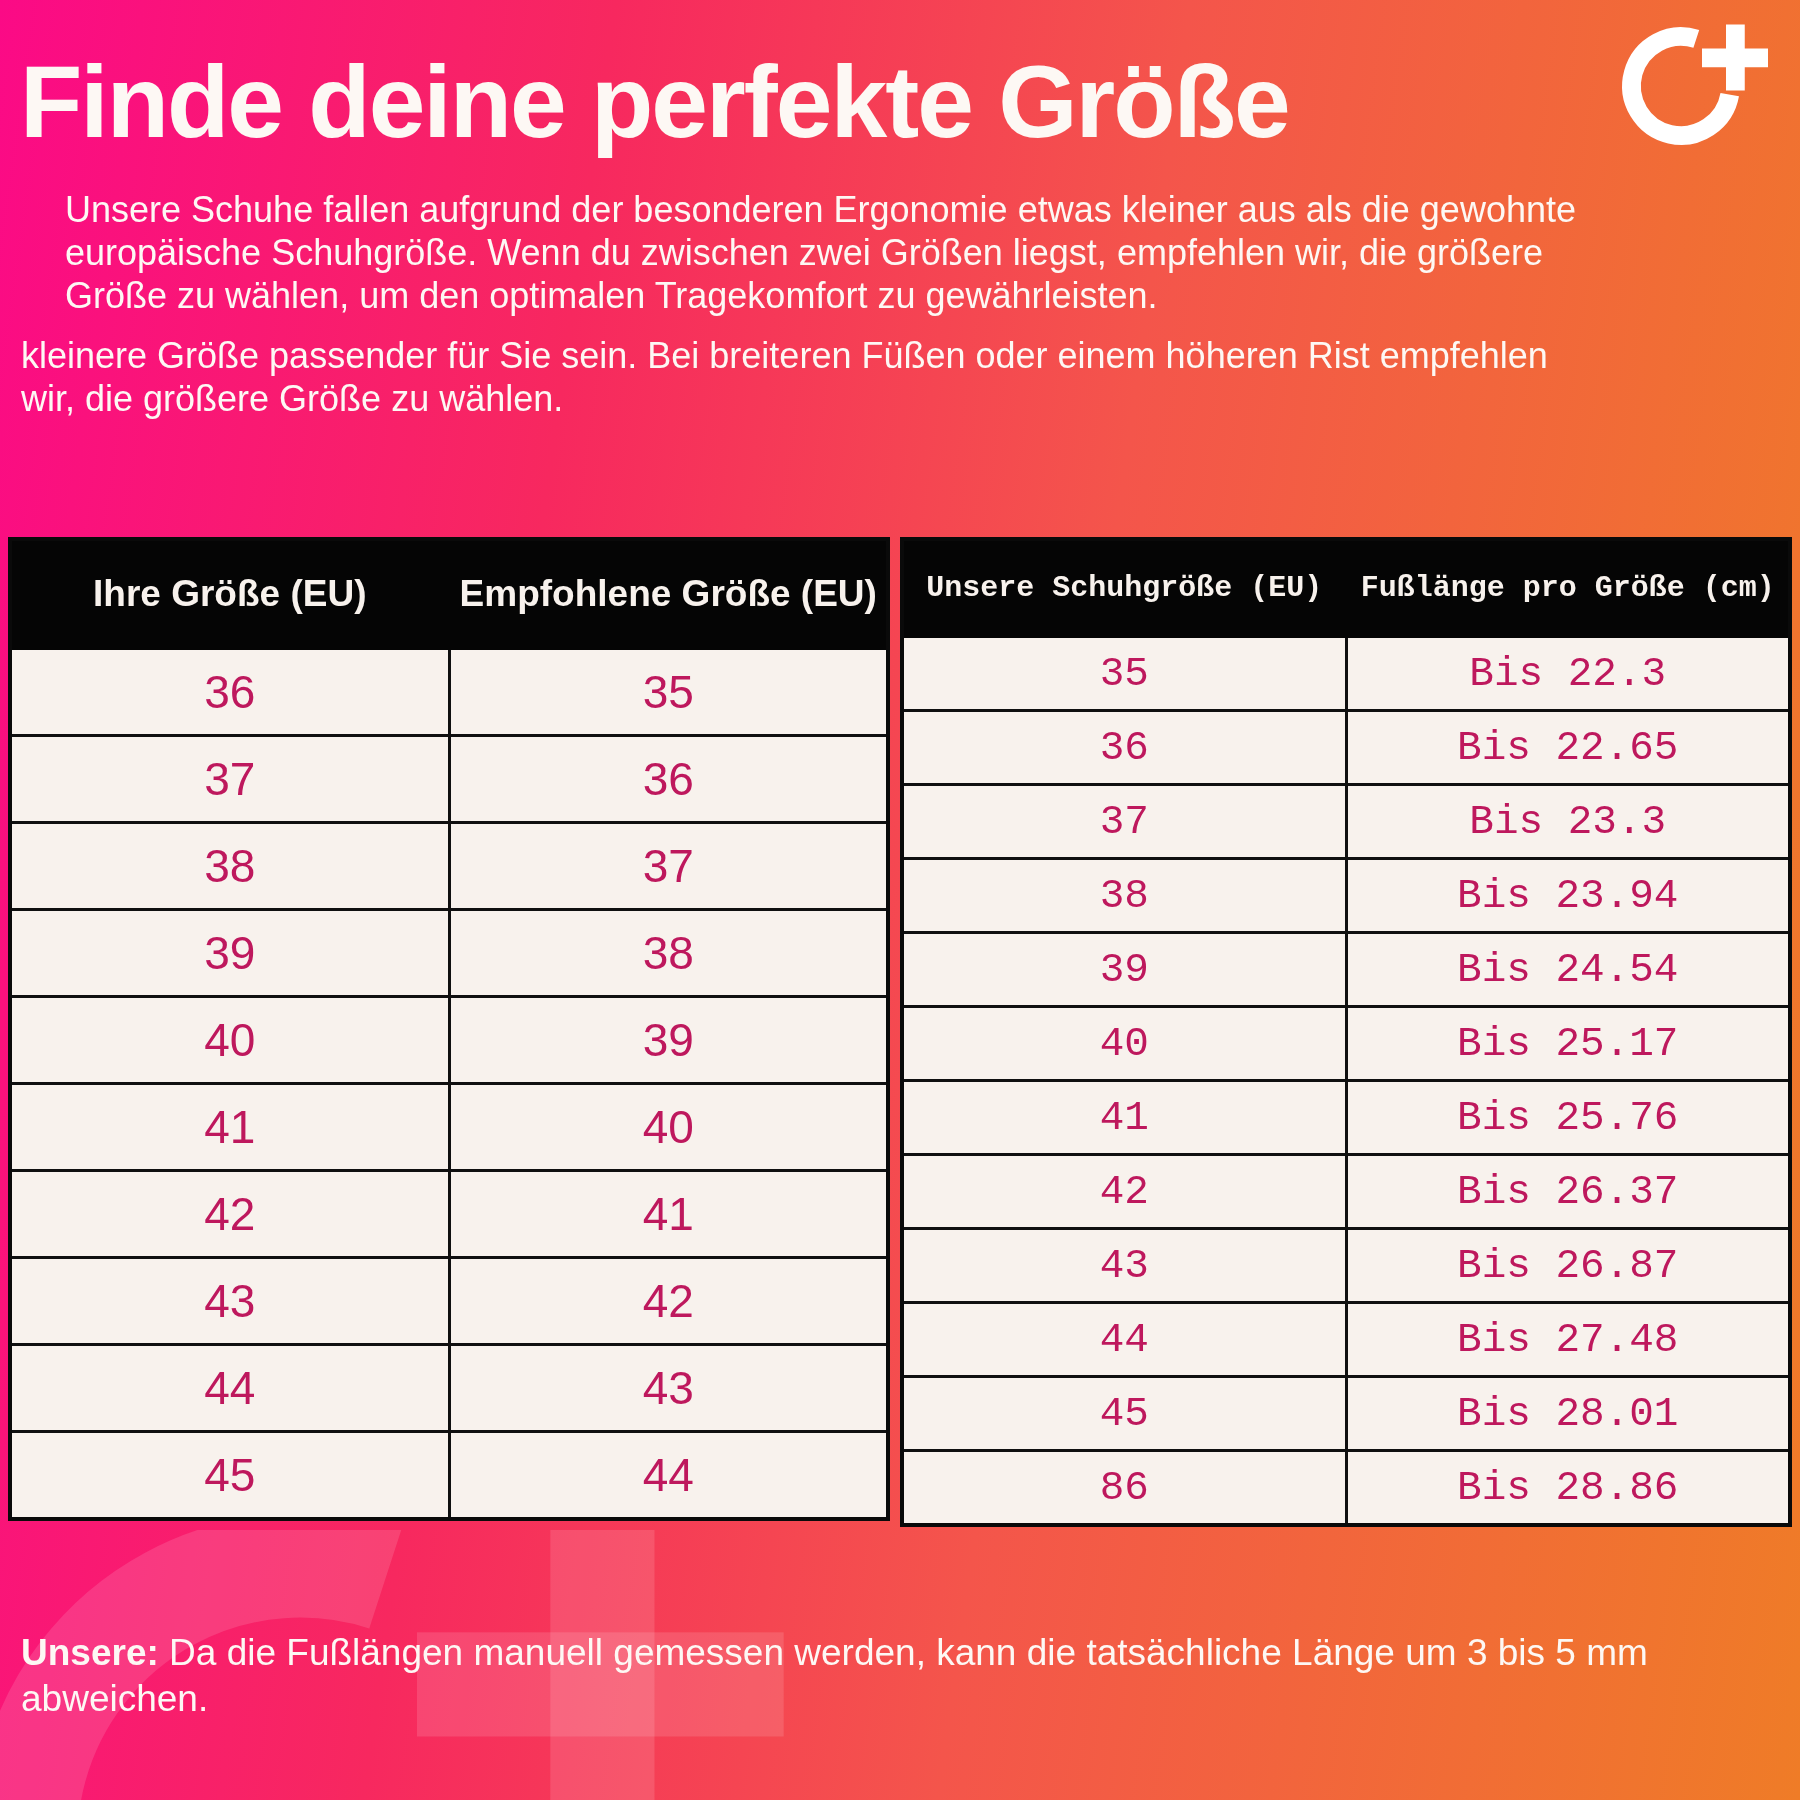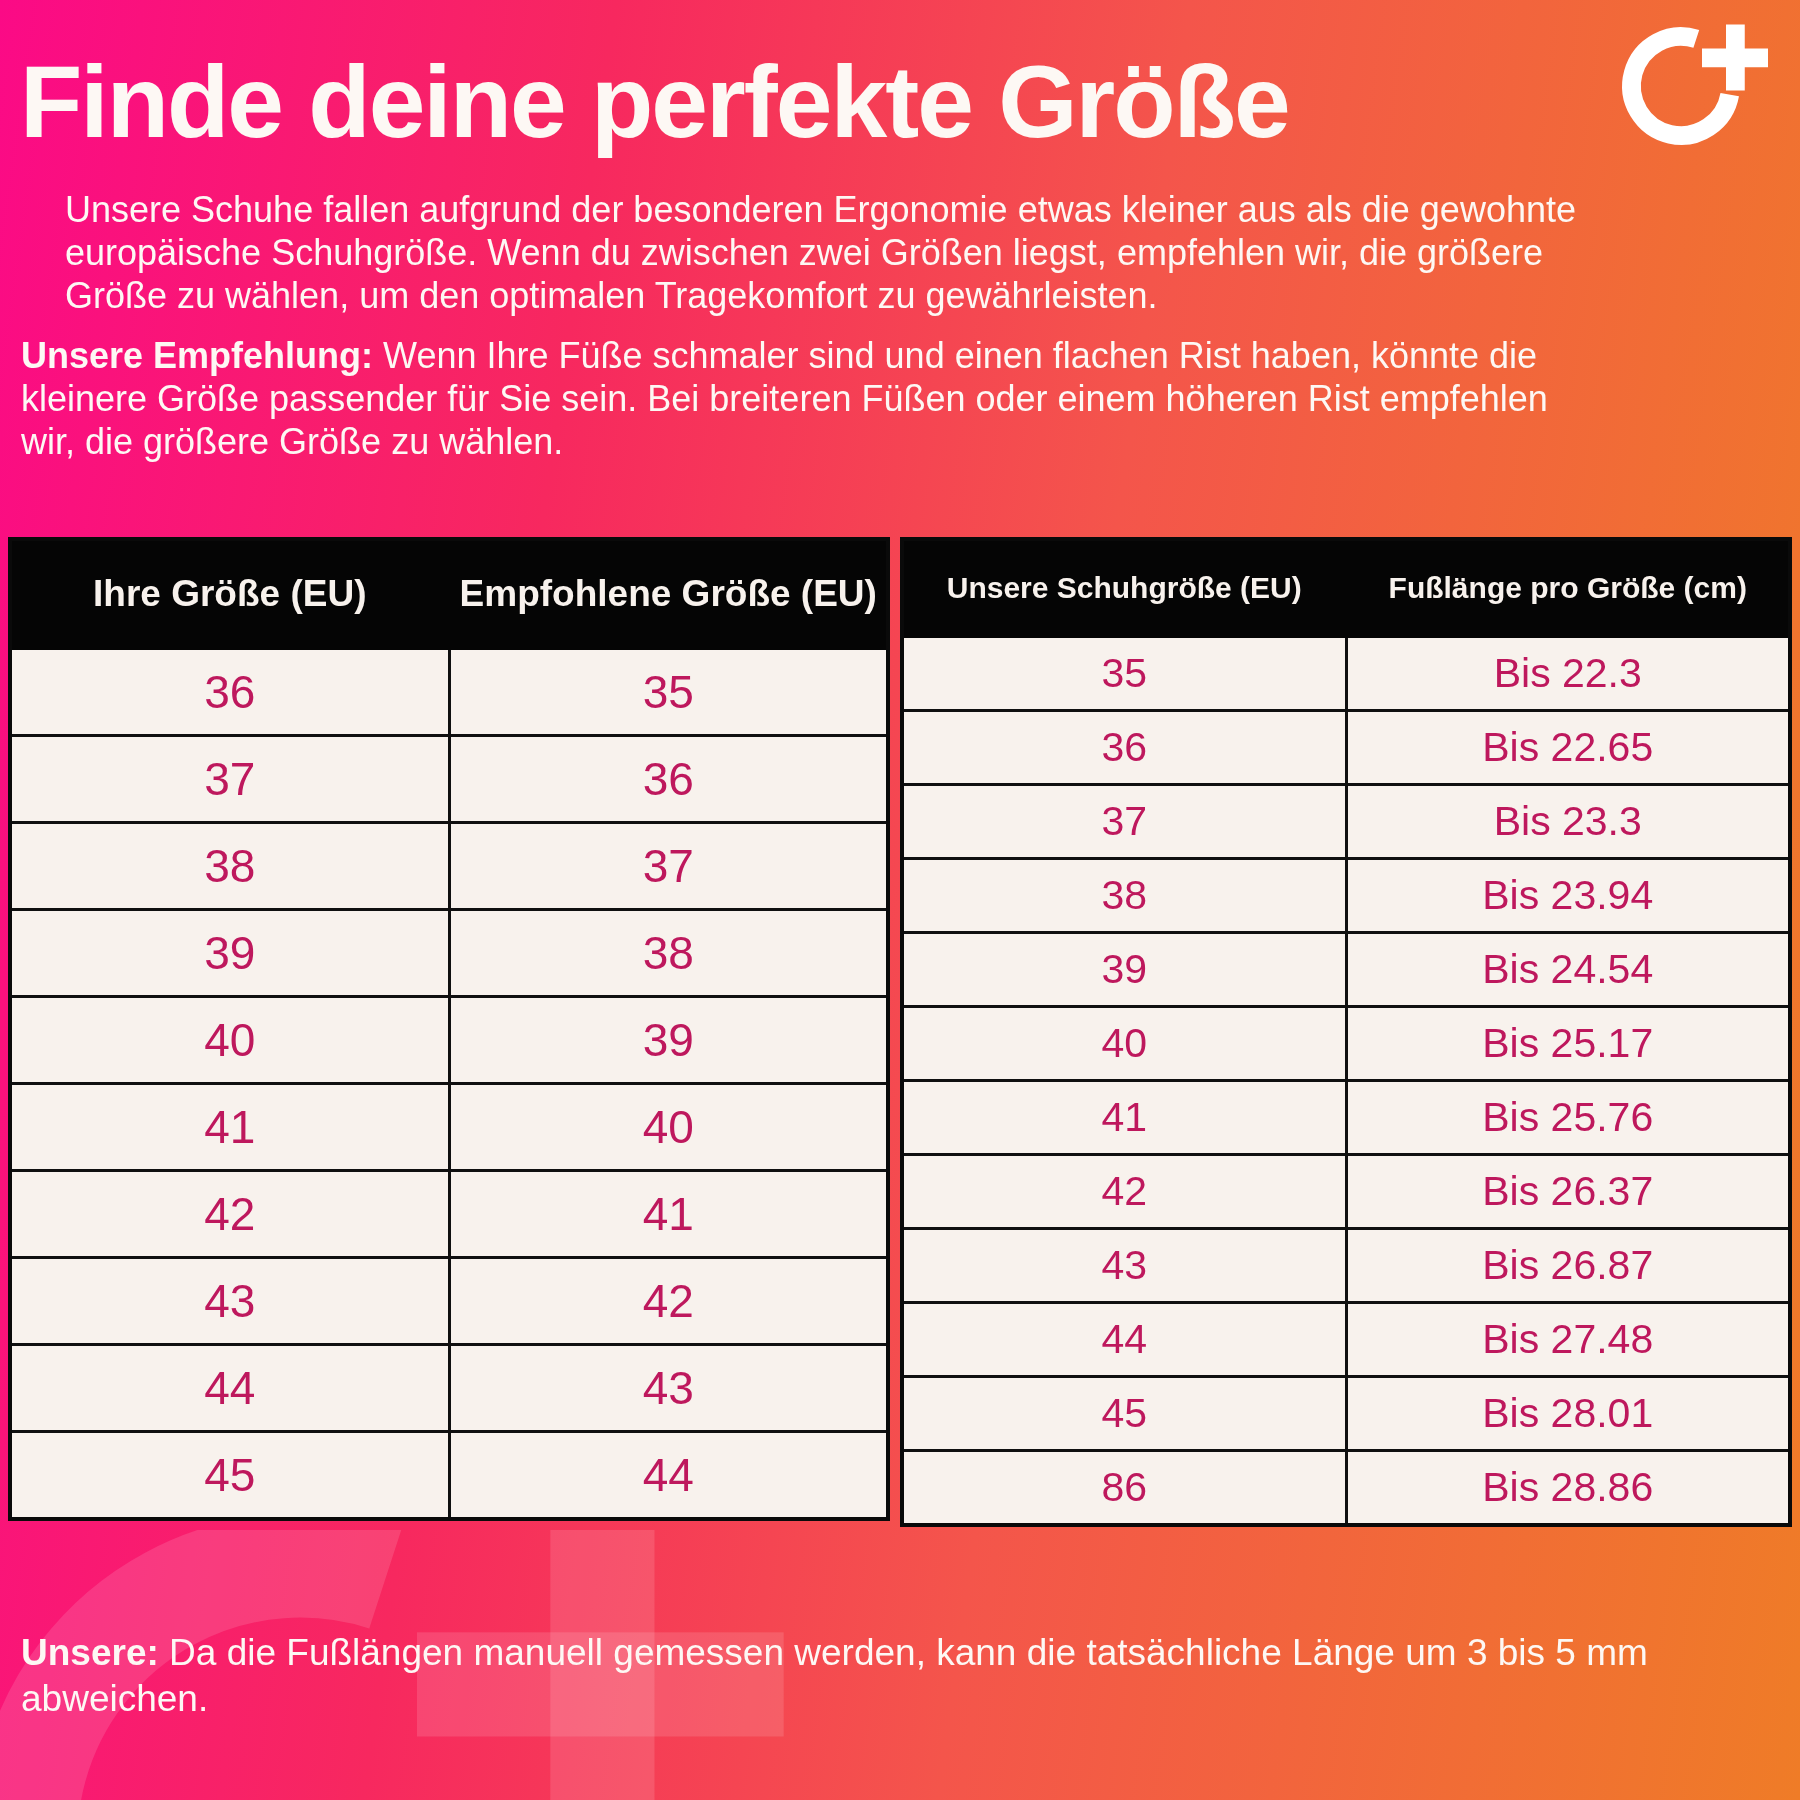--- a/index.html
+++ b/index.html
@@ -31,21 +31,21 @@
     font-weight:700;text-align:center;padding:0;
     border:3px solid #050505;
   }
   td{
     border:3px solid #101010;text-align:center;
     color:#be185d;padding:0;
   }
   .table-left{position:absolute;left:8px;top:537px;width:882px;}
   .table-left th{height:106px;font-size:37px;}
   .table-left td{height:84px;font-size:46px;}
-  .table-right{position:absolute;left:900px;top:537px;width:892px;}
+  .table-right{position:absolute;left:900px;top:537px;width:892px;font-family:Liberation Mono, monospace;}
   .table-right th{height:94px;font-size:30px;}
   .table-right td{height:71px;font-size:41px;}
   .logo{position:absolute;left:1603px;top:-16px;width:180px;height:180px;}
   .wm-clip{position:absolute;left:0;top:1530px;width:1000px;height:270px;overflow:hidden;}
   .wm-clip svg{position:absolute;left:-133px;top:-256px;width:1000px;height:1000px;}
 </style>
 </head>
 <body>
 
 <div class="canvas">
@@ -70,21 +70,20 @@
     <rect x="66" y="43" width="44" height="12.5" fill="#ffffff"></rect>
   </svg>
 
   <div class="intro">
     <div class="txtline">Unsere Schuhe fallen aufgrund der besonderen Ergonomie etwas kleiner aus als die gewohnte</div>
     <div class="txtline">europäische Schuhgröße. Wenn du zwischen zwei Größen liegst, empfehlen wir, die größere</div>
     <div class="txtline">Größe zu wählen, um den optimalen Tragekomfort zu gewährleisten.</div>
   </div>
 
   <div class="reco">
-    <div class="txtline"><b>Unsere Empfehlung:</b><span> Wenn Ihre Füße schmaler sind und einen flachen Rist haben, könnte die</span></div>
     <div class="txtline">kleinere Größe passender für Sie sein. Bei breiteren Füßen oder einem höheren Rist empfehlen</div>
     <div class="txtline">wir, die größere Größe zu wählen.</div>
   </div>
 
   <div class="table-left">
     <table>
       <thead>
         <tr>
           <th>Ihre Größe (EU)</th>
           <th>Empfohlene Größe (EU)</th>

